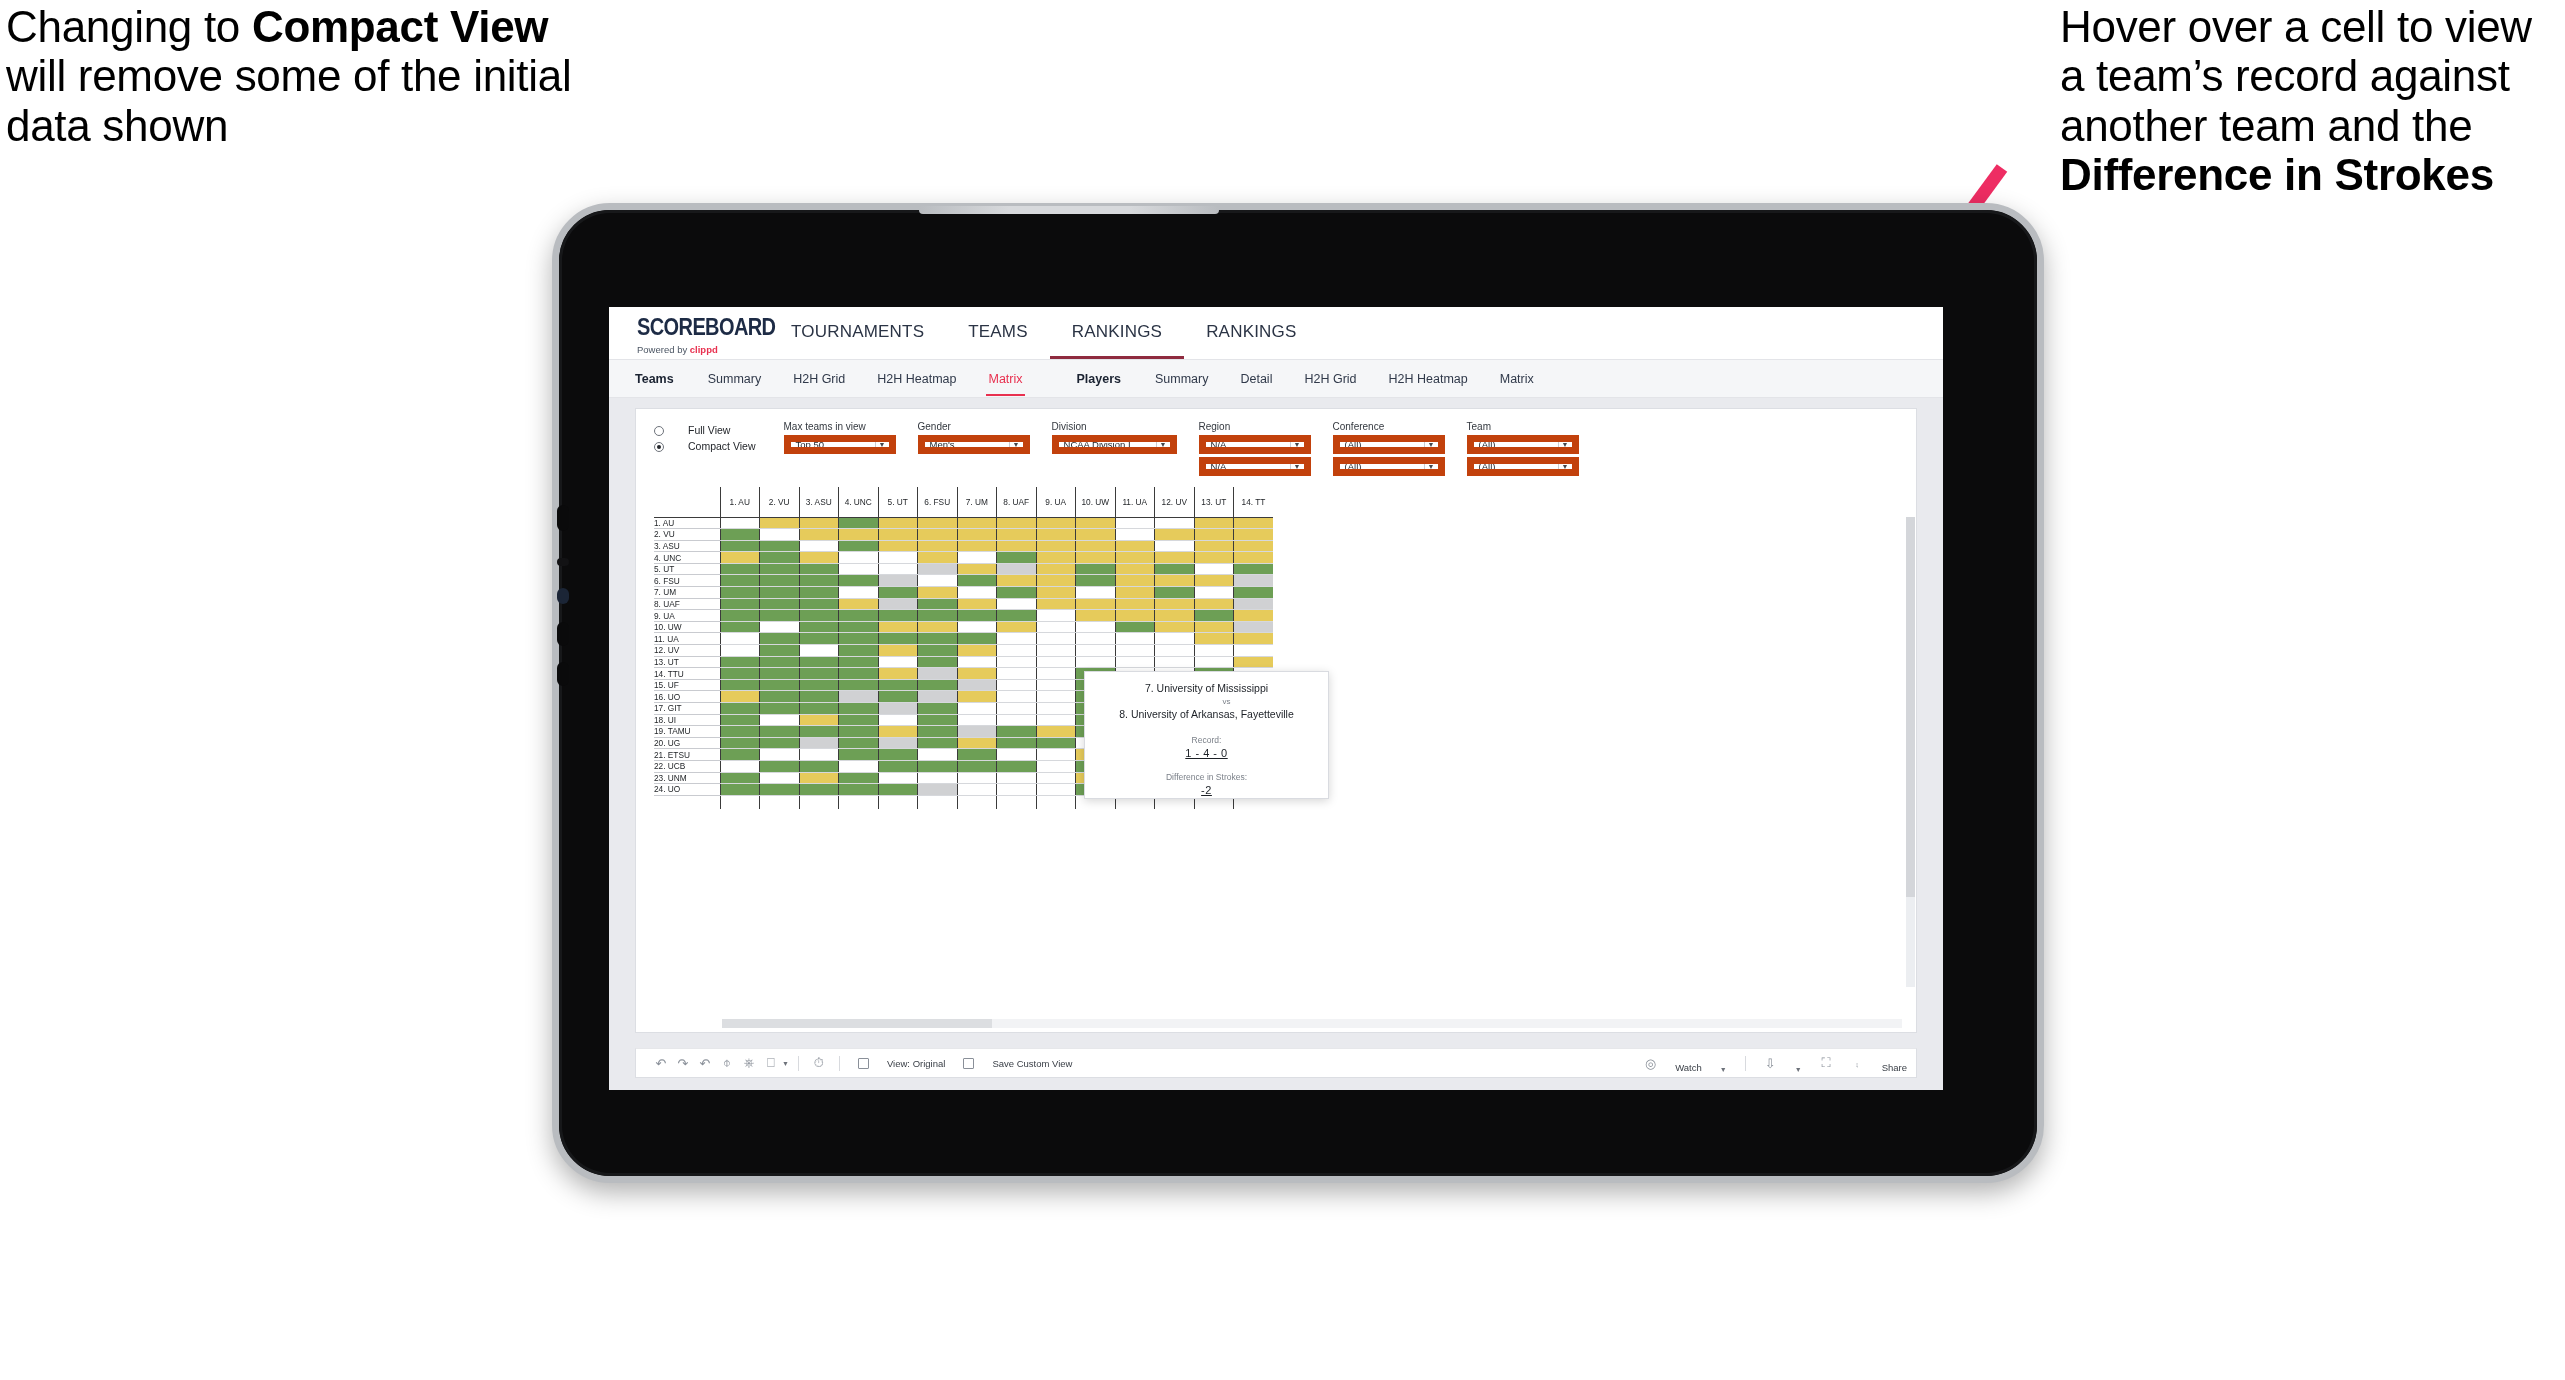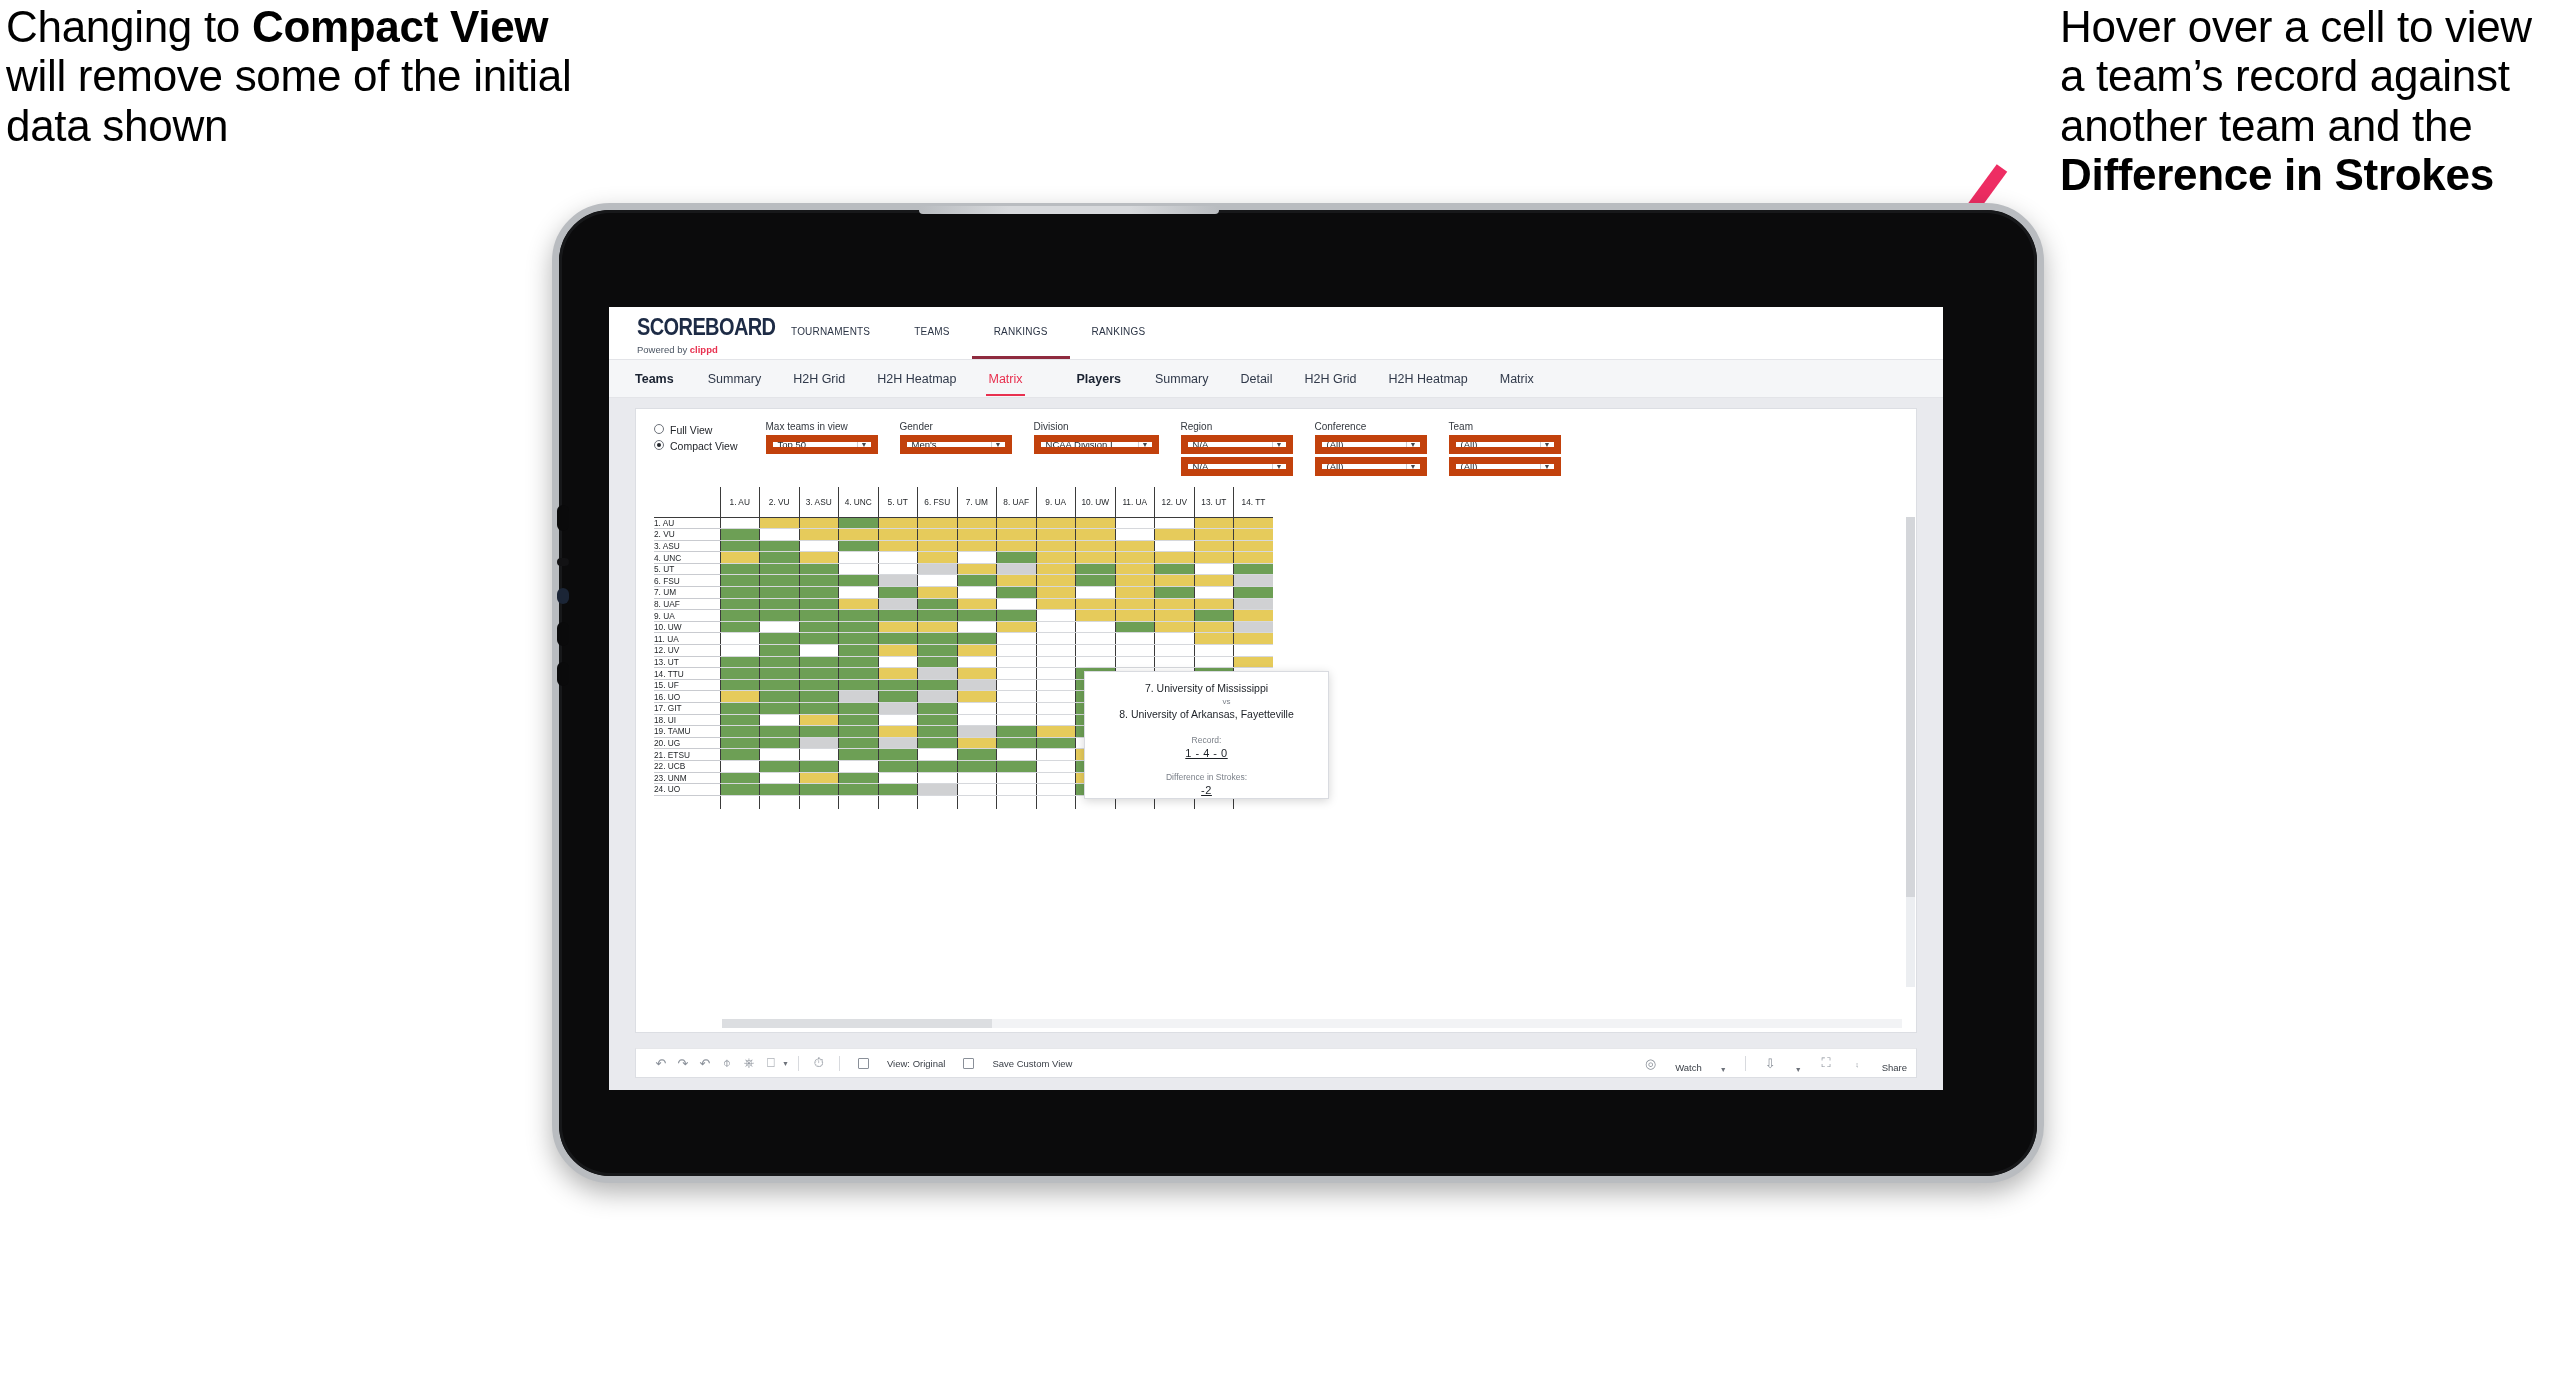--- a/index.html
+++ b/index.html
@@ -76,21 +76,21 @@
     font-family: "Liberation Sans", sans-serif;
     font-weight: bold; font-size: 20px; letter-spacing: -0.6px;
     color: #1d2b45; line-height: 1;
     transform: scaleY(1.18); transform-origin: left top;
   }
   .brand-sub { font-size: 9.5px; color: #4b5563; margin-top: 9px; }
   .brand-sub .clippd { color: #e8304f; font-weight: bold; }
   .topnav-items { display: flex; align-items: stretch; }
   .topnav-item {
     display: flex; align-items: center; padding: 0 22px;
-    font-size: 10px; color: #2b3445; letter-spacing: 0.2px;
+    font-size: 17px; color: #2b3445; letter-spacing: 0.2px;
     border-bottom: 3px solid transparent; cursor: pointer;
   }
   .topnav-item.active { border-bottom-color: #8f2b3f; }
 
   
   .subnav {
     height: 38px; background: #f5f6f8; display: flex; align-items: center;
     padding-left: 26px; border-bottom: 1px solid #e3e4e8; gap: 0;
   }
   .subgroup { display: flex; align-items: center; }
@@ -125,21 +125,21 @@
     overflow: hidden;
   }
   .fselect.wide { width: 125px; }
   .fselect + .fselect { margin-top: 3px; }
   .fselect .caret {
     position: absolute; right: 0; top: 0; bottom: 0; width: 14px;
     border-left: 1px solid #c9ccd2; background:#fff;
     display:flex; align-items:center; justify-content:center;
     font-size: 7px; color:#44484e;
   }
-  .radio-row { display: flex; align-items: flex-start; gap: 6px; margin-bottom: 4px; cursor: pointer; }
+  .radio-row { display: flex; align-items: flex-end; gap: 24px; margin-bottom: 4px; cursor: pointer; }
   .radio {
     width: 10px; height: 10px; border-radius: 50%; border: 1.4px solid #6e737b;
     background: #fff; position: relative; flex: none;
   }
   .radio.on::after {
     content:""; position:absolute; left:2px; top:2px; width:4px; height:4px;
     border-radius:50%; background:#23262b;
   }
   .radio-label { font-size: 10.5px; color: #23262b; white-space: nowrap; }
 

